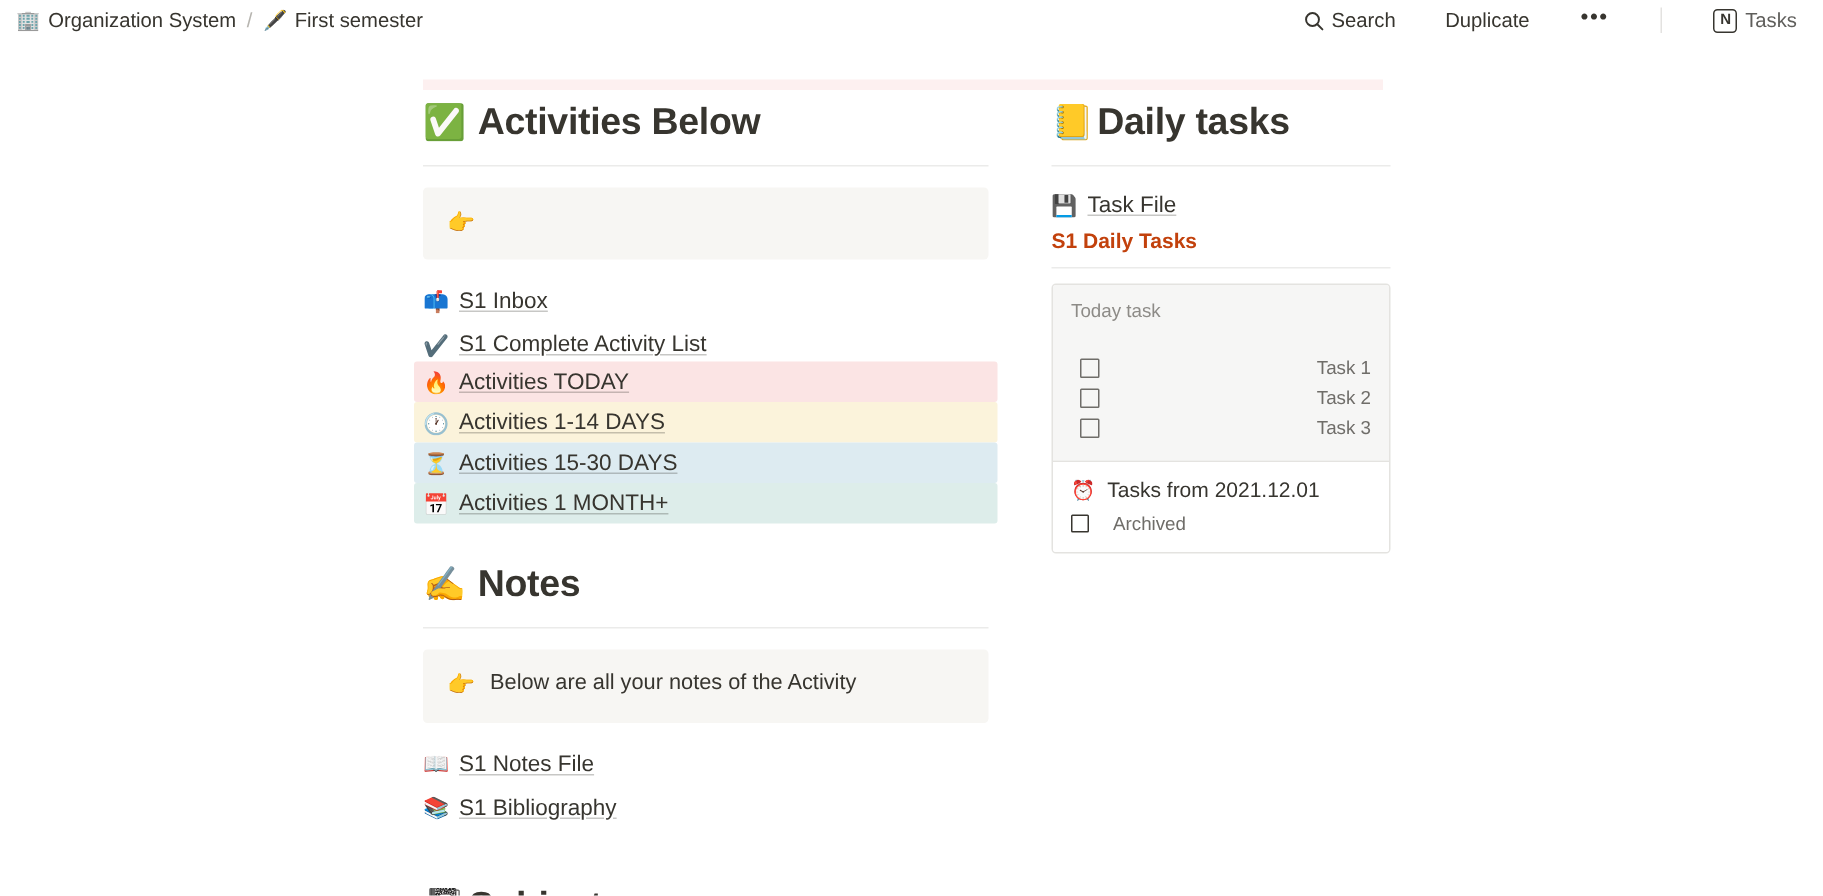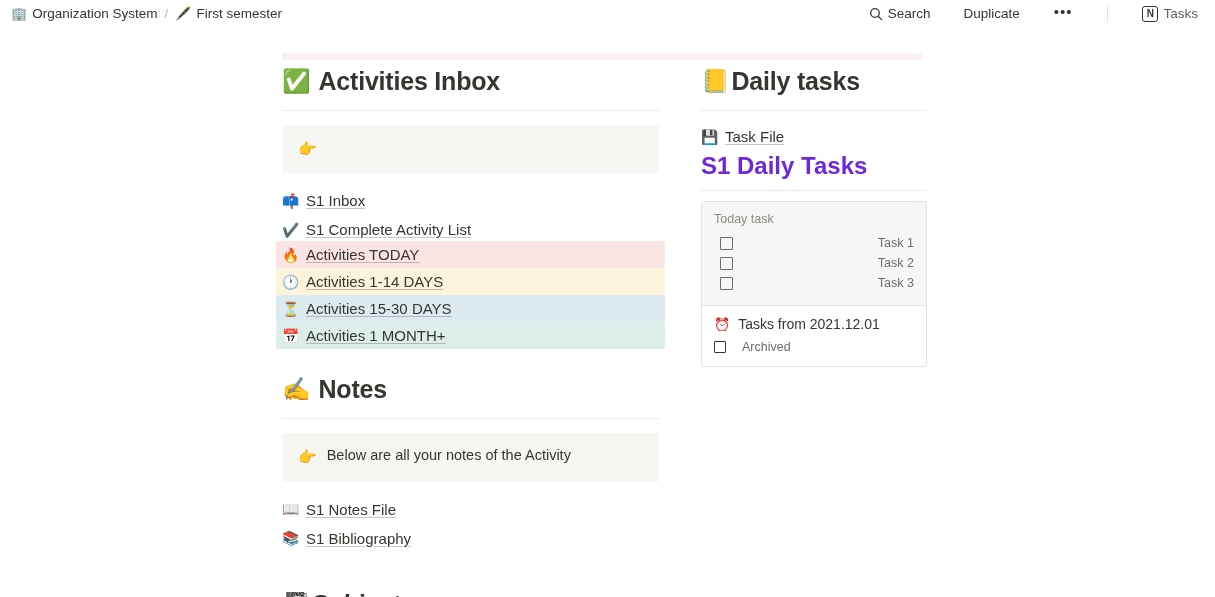--- a/index.html
+++ b/index.html
@@ -117,23 +117,23 @@
   }
   .h1.tight { gap: 2px; }
   .h1-emoji { font-size: 23px; line-height: 1; }
   .divider {
     height: 1px;
     background: #ebebea;
     margin: 10px 0 14px 0;
   }
 
   .h2 {
-    font-size: 24px;
+    font-size: 14px;
     font-weight: 600;
-    color: #6d28d9;
+    color: #c2410c;
     padding: 4px 0 4px 0;
   }
   .h2-rule { height: 1px; background: #ebebea; margin: 6px 0 10px 0; }
 
   
   .callout {
     background: #f7f6f3;
     border-radius: 3px;
     padding: 14px 16px;
     display: flex;
@@ -186,21 +186,21 @@
     overflow: hidden;
     background: #ffffff;
   }
   .card-top {
     background: #f6f6f5;
     padding: 10px 12px 12px 12px;
   }
   .card-label {
     font-size: 12.5px;
     color: #8d8b87;
-    margin-bottom: 7px;
+    margin-bottom: 21px;
   }
   .task {
     display: flex;
     align-items: center;
     gap: 9px;
     padding: 3px 0 3px 6px;
     font-size: 12.5px;
     color: #6f6d69;
     cursor: pointer;
     justify-content: space-between;
@@ -283,21 +283,21 @@
 <div class="page">
 
   <div class="cut-band"></div>
 
   <div class="columns">
 
     <div class="col-left">
 
       <div class="h1">
         <span class="h1-emoji">✅</span>
-        <span>Activities Inbox</span>
+        <span>Activities Below</span>
       </div>
       <div class="divider"></div>
 
       <div class="callout">
         <span class="callout-emoji">👉</span>
       </div>
 
       <div class="linkrow plain">
         <span class="lr-emoji">📫</span>
         <span class="lr-text">S1 Inbox</span>

